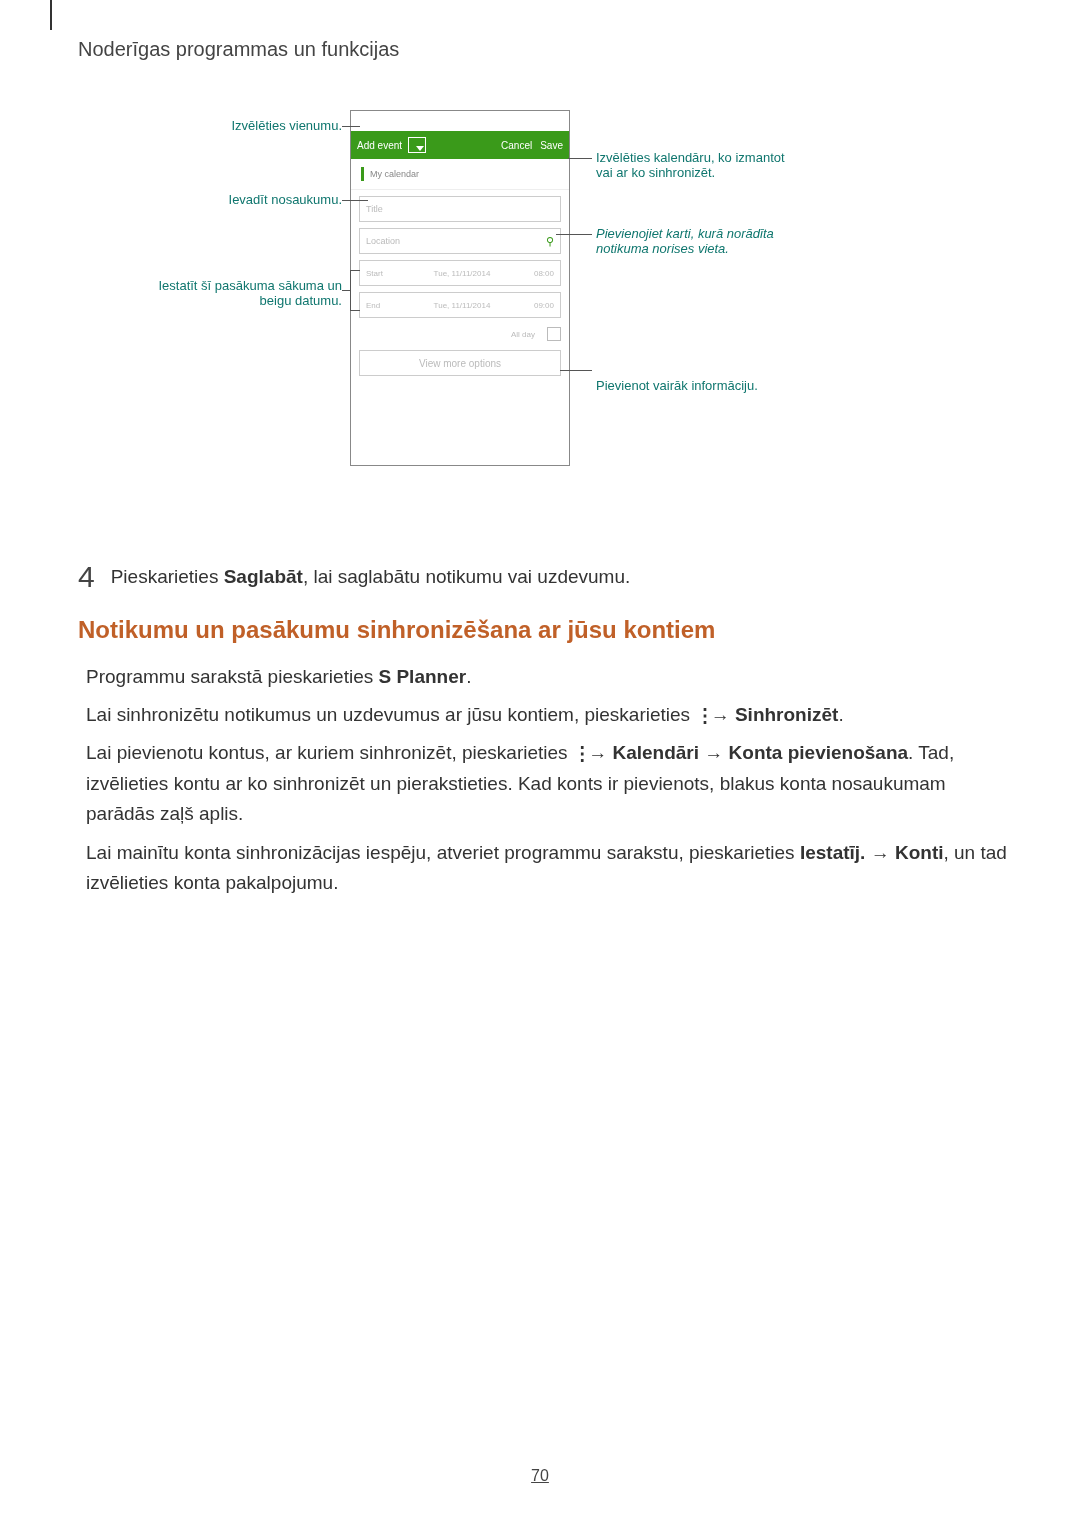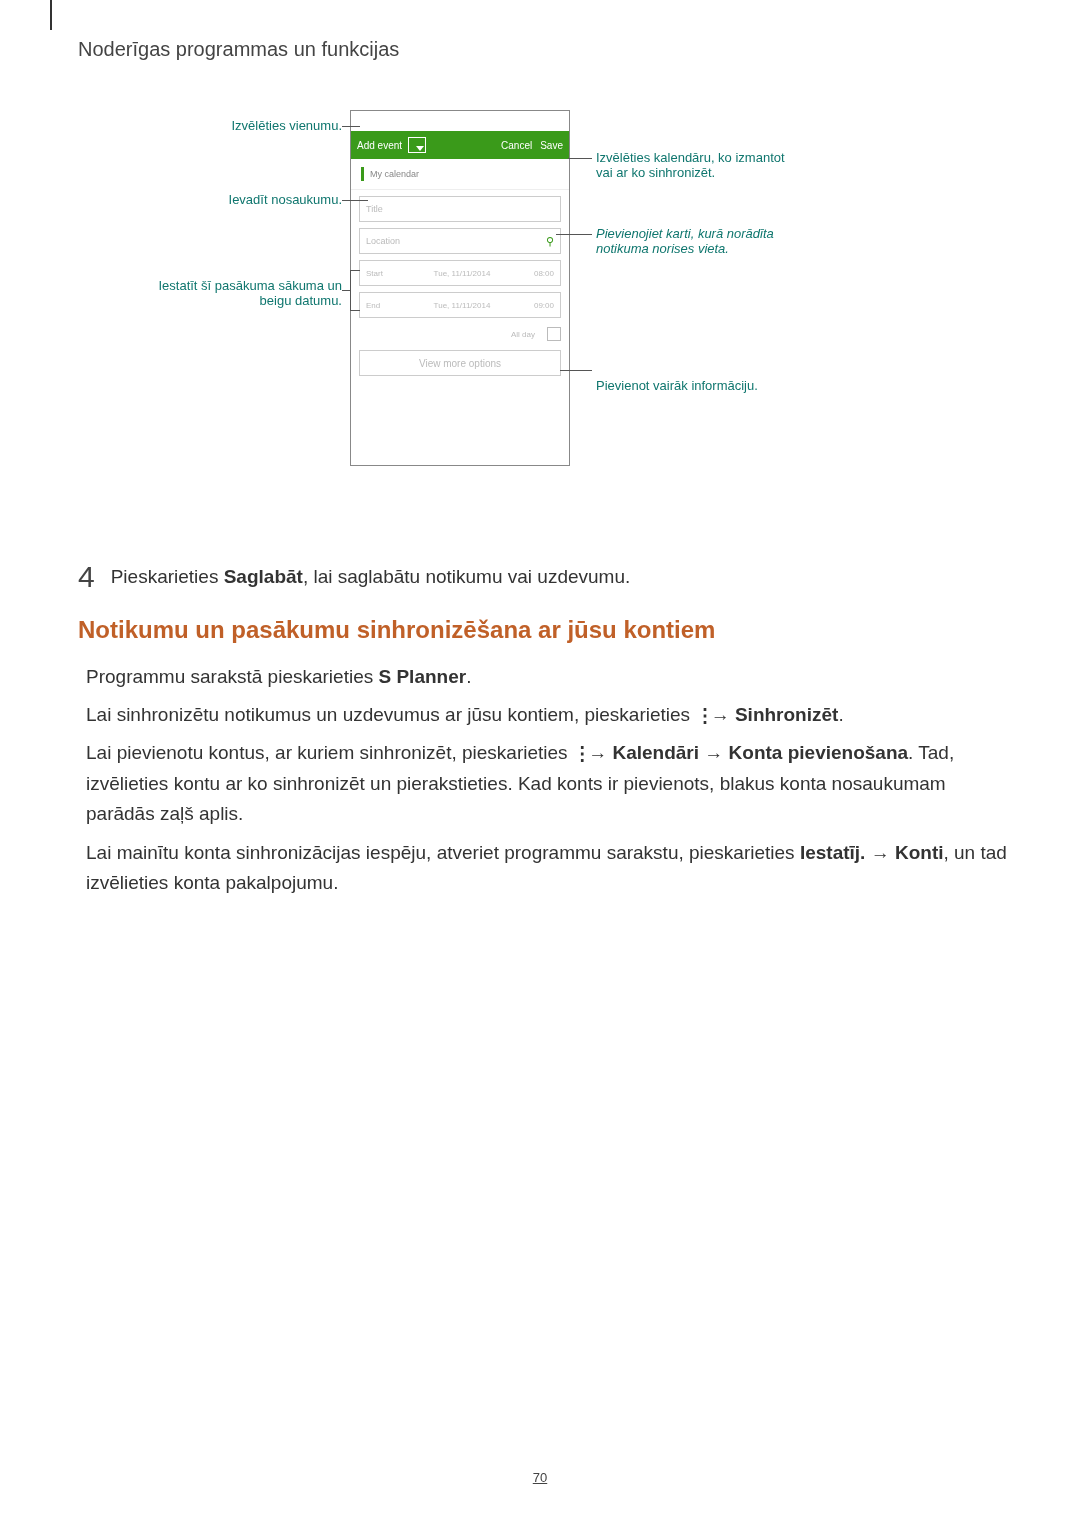--- a/index.html
+++ b/index.html
@@ -208,21 +208,21 @@
     font-weight: bold;
     letter-spacing: -1px;
   }
   .arrow { display: inline; }
   .page-number {
     position: absolute;
     bottom: 42px;
     left: 0;
     width: 100%;
     text-align: center;
-    font-size: 13px;
+    font-size: 16px;
     color: #444;
     text-decoration: underline;
   }
 </style>
 </head>
 <body>
 
 <div class="page">
   <div class="header-line"></div>
   <div class="header-title">Noderīgas programmas un funkcijas</div>

